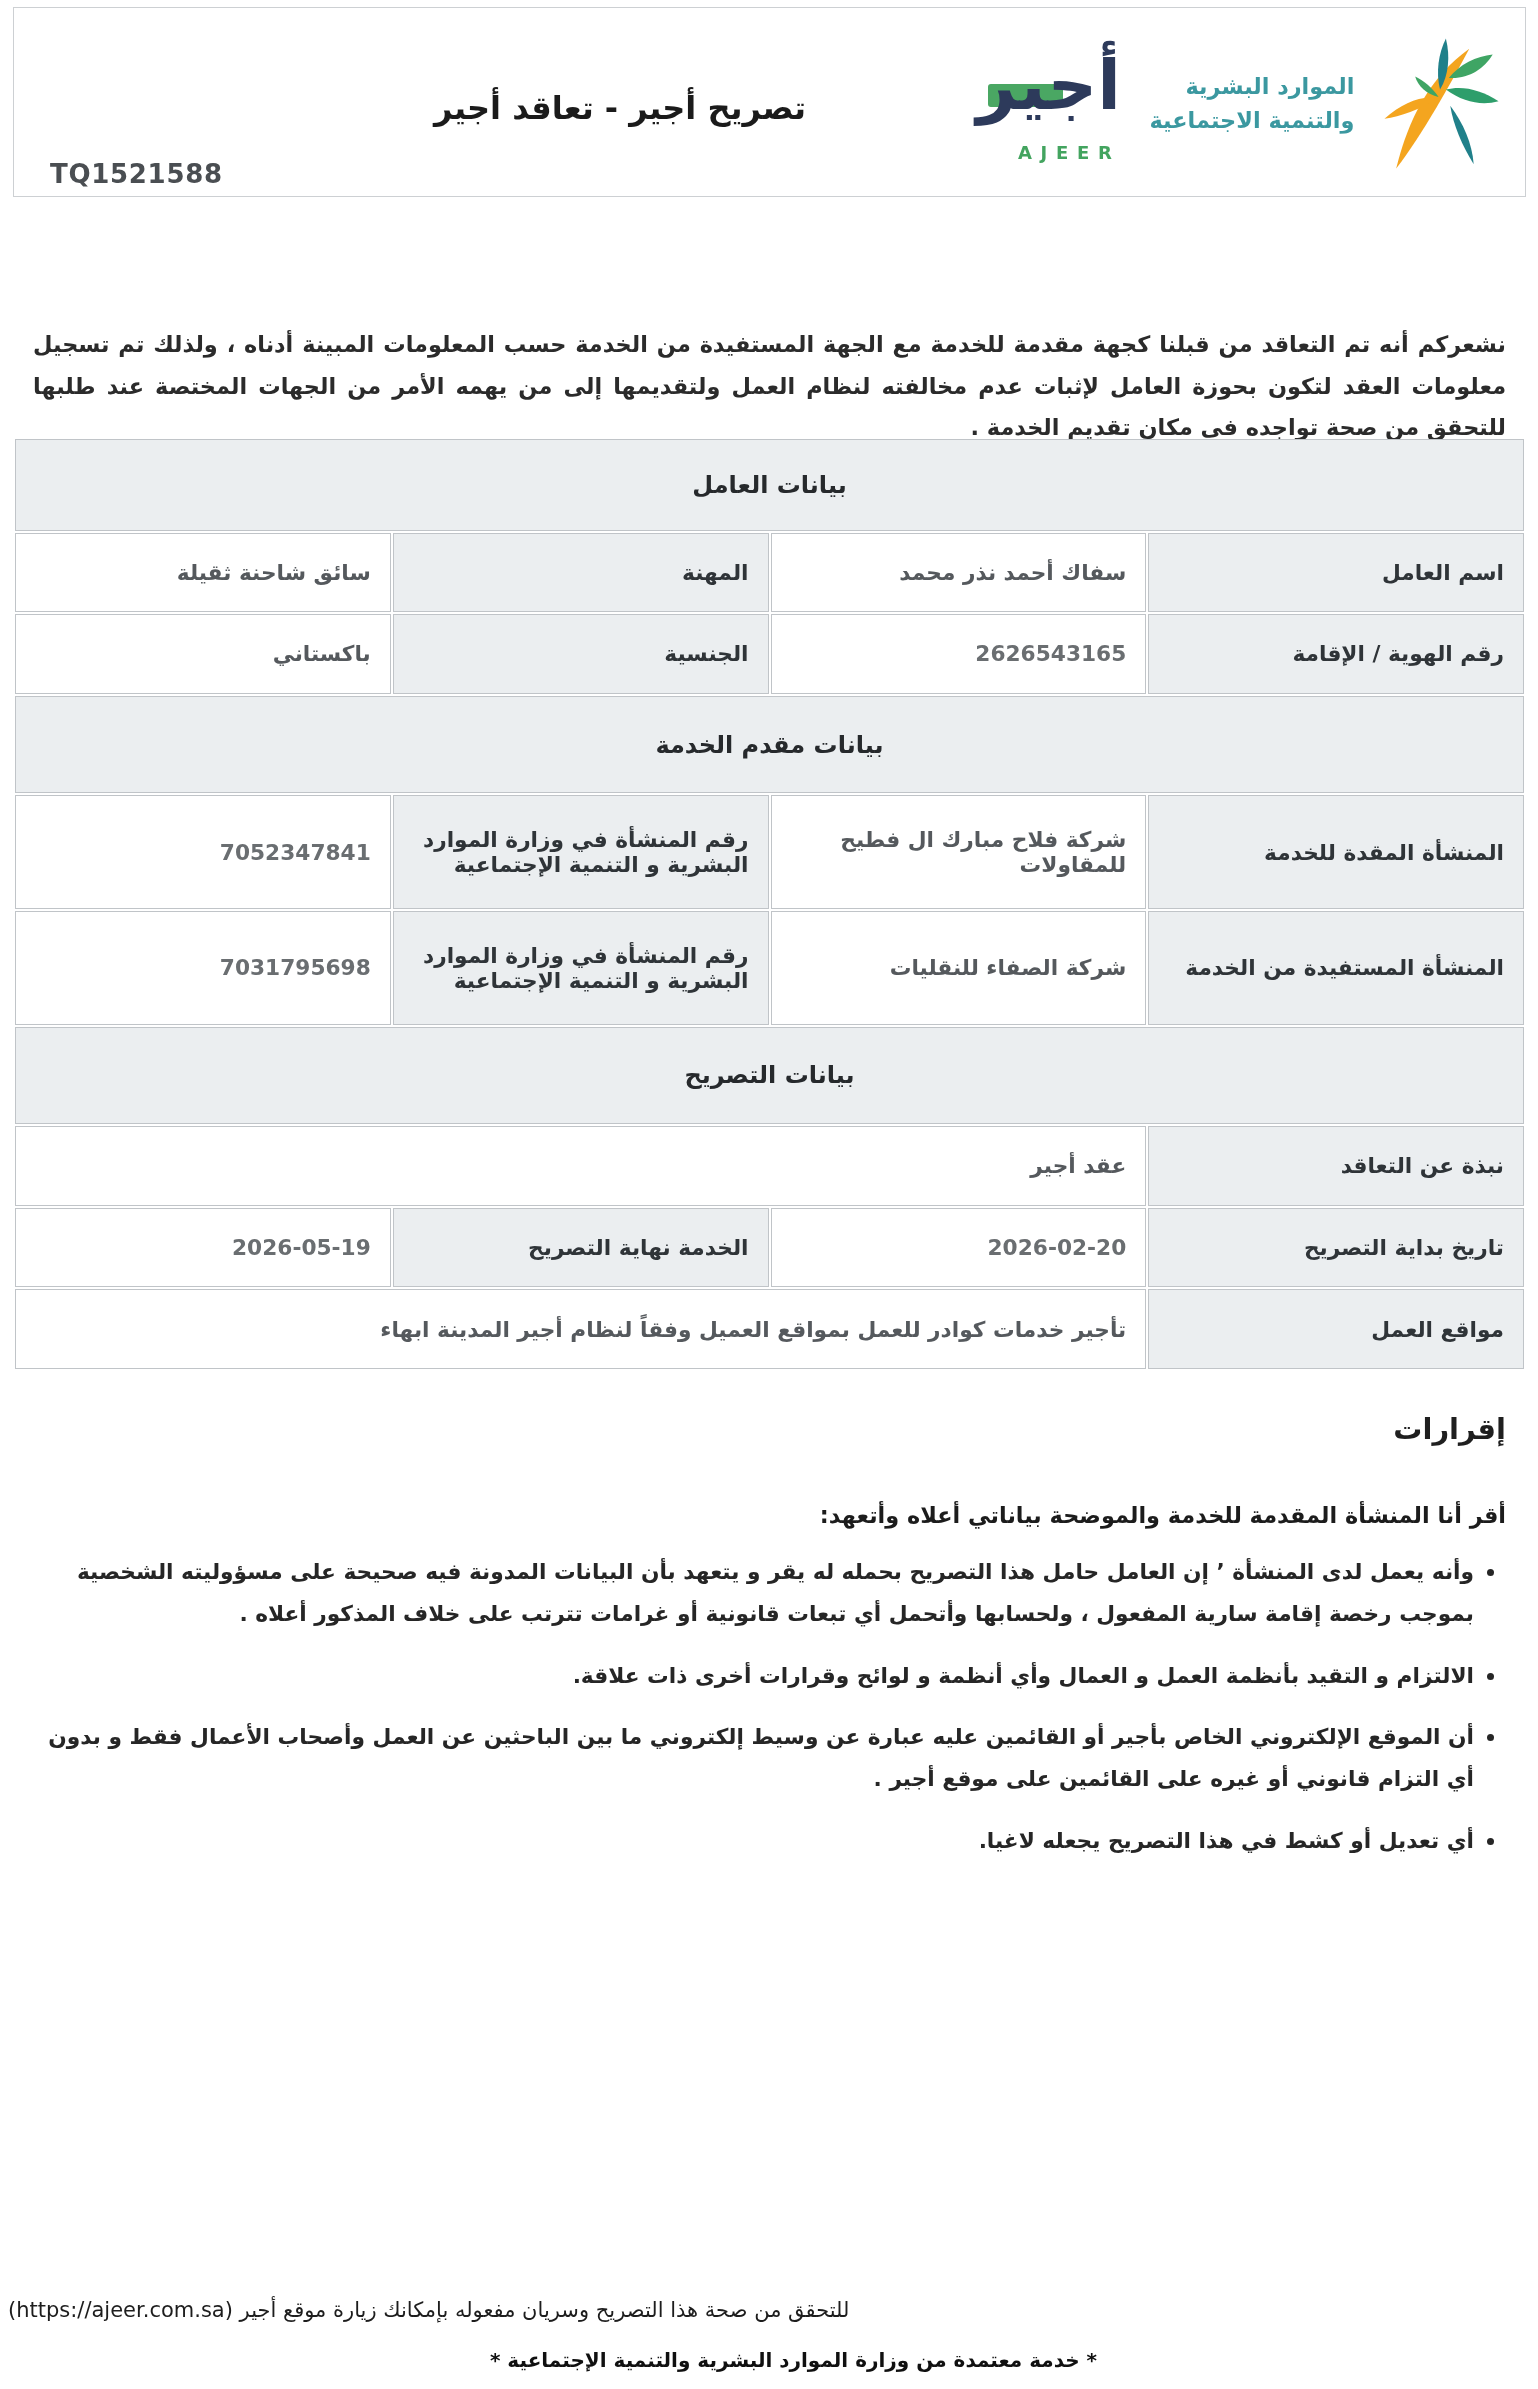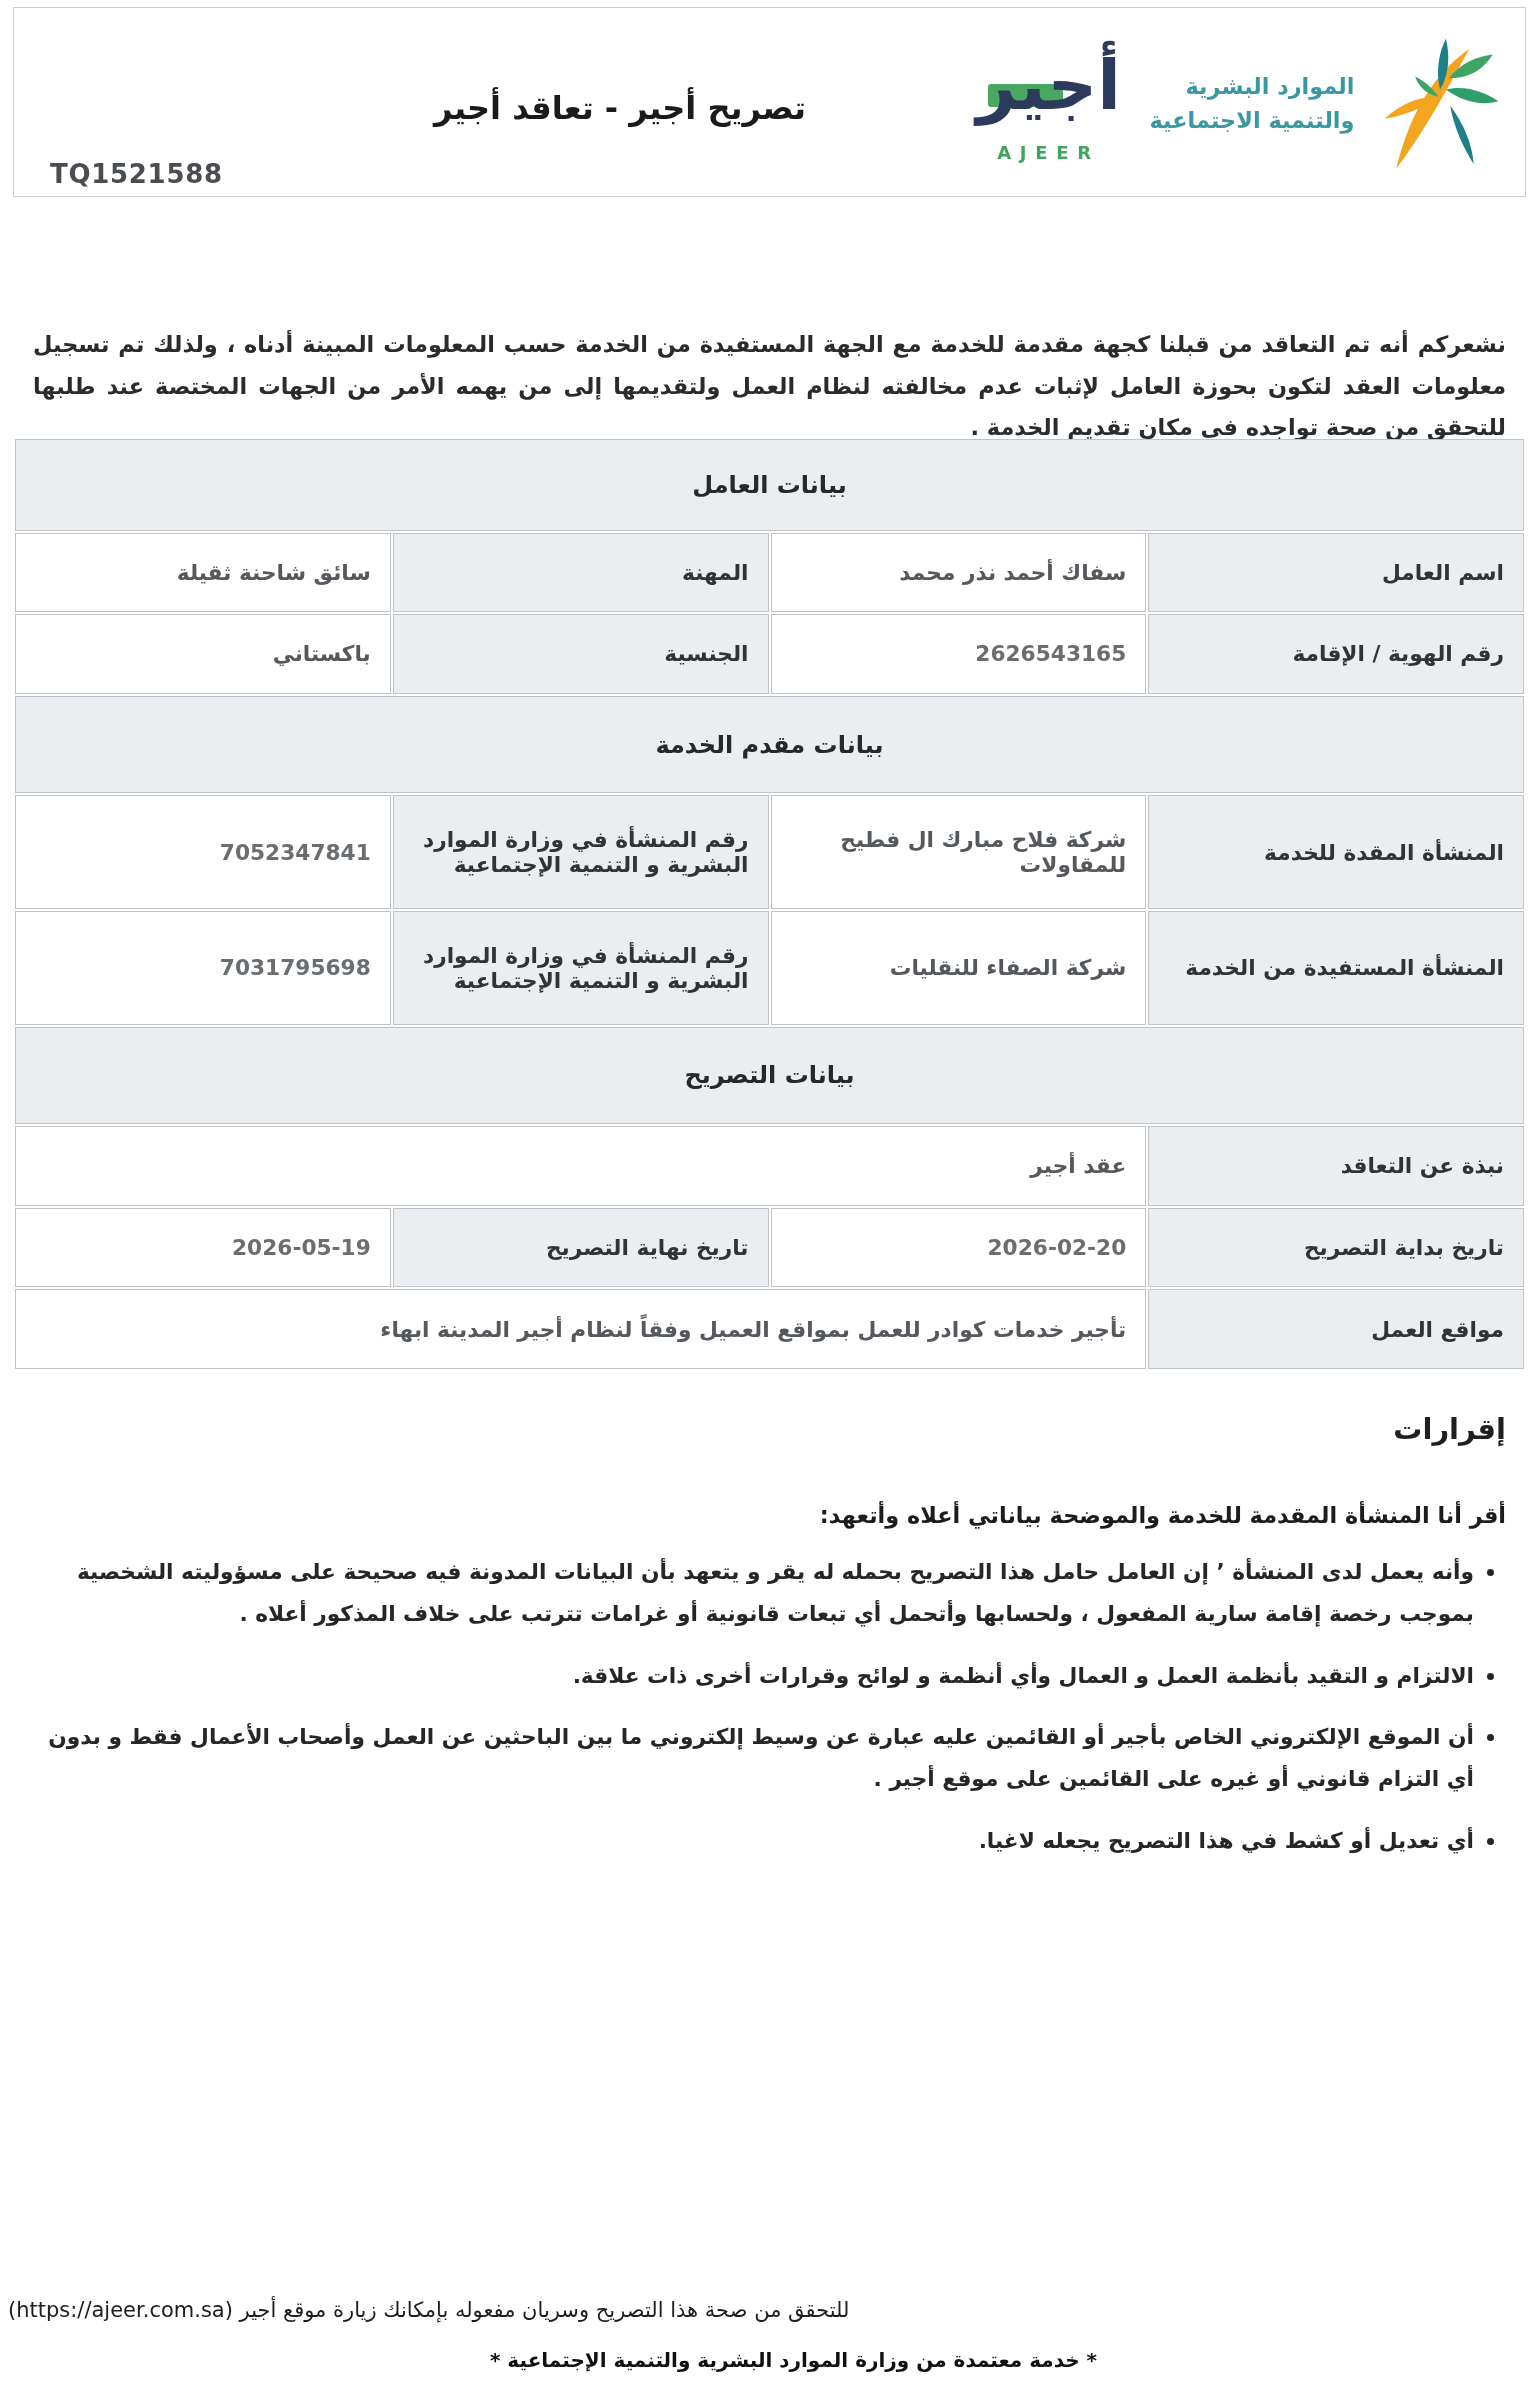--- a/index.html
+++ b/index.html
@@ -28,21 +28,21 @@
   .ajeer-bar{
     position:absolute;top:40px;left:11.6px;width:75px;height:23px;
     background:#4aa763;border-radius:2.9px;z-index:0;
   }
   .ajeer-ar{
     position:relative;z-index:1;font-size:69px;line-height:1.2;
     font-weight:bold;color:#2d3a5b;
   }
   .ajeer-en{
     font-size:18px;font-weight:bold;color:#43a45f;letter-spacing:8.7px;
-    margin-top:15px;text-align:center;
+    margin-top:15px;text-align:right;
   }
   .ministry-name{
     text-align:right;color:#3b98a0;font-weight:bold;font-size:22.4px;line-height:1.5;
     direction:rtl;
   }
   .ministry-emblem svg{width:117px;height:139px;display:block;}
   
   .intro{
     position:absolute;top:302px;left:33px;right:33px;
     font-size:22.4px;font-weight:bold;color:#2b2b2b;line-height:1.85;
@@ -165,21 +165,21 @@
     <tr>
       <td class="c-head tall" colspan="4">بيانات التصريح</td>
     </tr>
     <tr class="r-std">
       <td class="c-lbl">نبذة عن التعاقد</td>
       <td class="c-val" colspan="3">عقد أجير</td>
     </tr>
     <tr class="r-std">
       <td class="c-lbl">تاريخ بداية التصريح</td>
       <td class="c-val num" dir="ltr" style="text-align:right">2026-02-20</td>
-      <td class="c-lbl">تاريخ نهاية التصريح</td>
+      <td class="c-lbl">الخدمة نهاية التصريح</td>
       <td class="c-val num" dir="ltr" style="text-align:right">2026-05-19</td>
     </tr>
     <tr class="r-std">
       <td class="c-lbl">مواقع العمل</td>
       <td class="c-val" colspan="3">تأجير خدمات كوادر للعمل بمواقع العميل وفقاً لنظام أجير المدينة ابهاء</td>
     </tr>
   </tbody>
 </table>
 
 <div class="decl">

